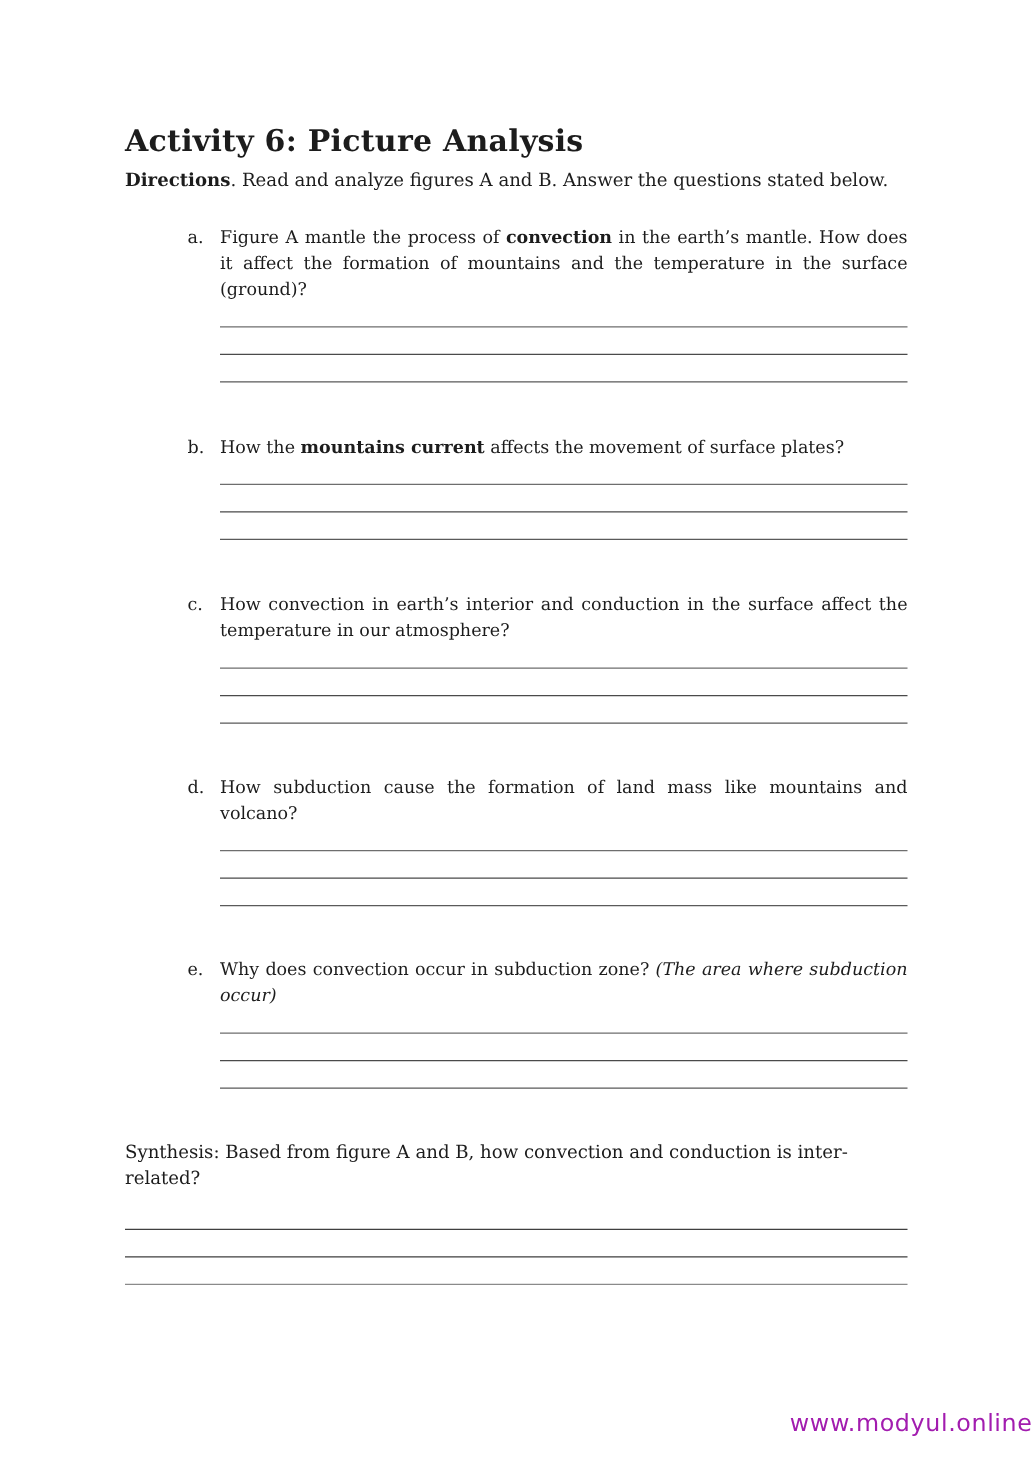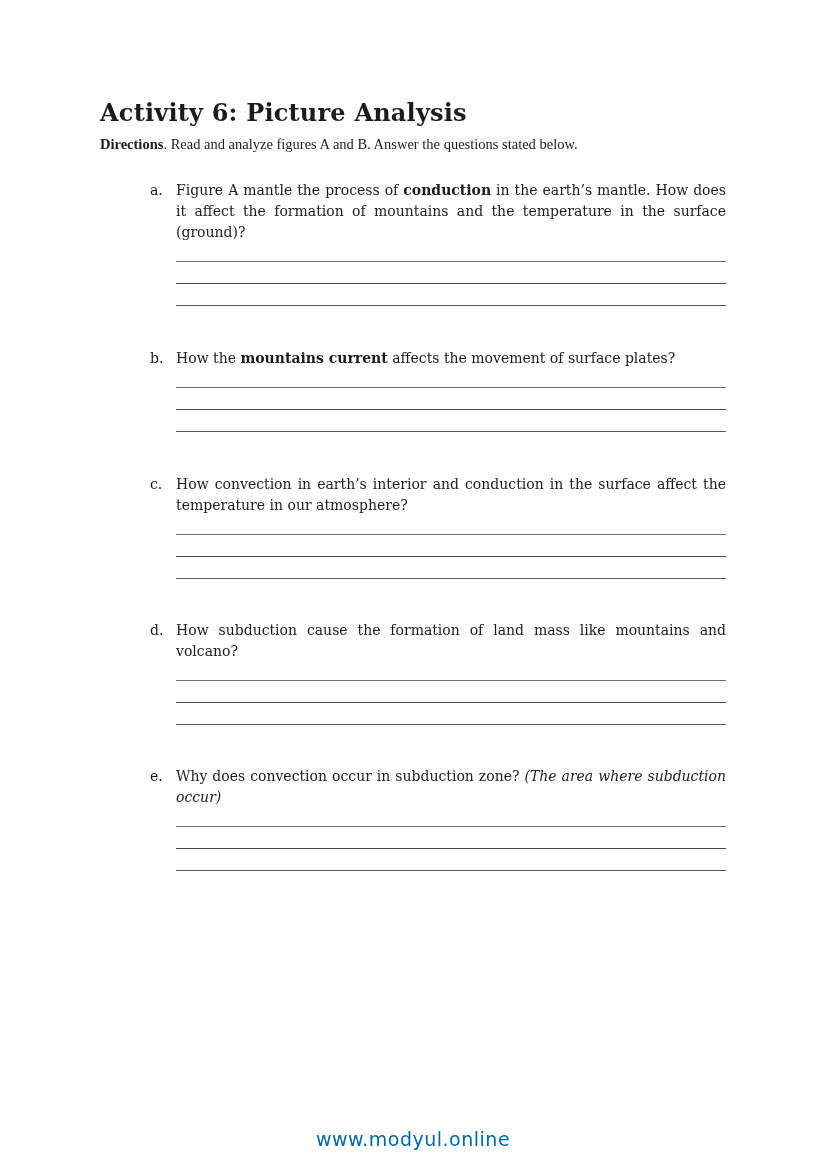--- a/index.html
+++ b/index.html
@@ -10,21 +10,21 @@
     font-family:"DejaVu Serif", serif;
     color:#1c1c1c;
     overflow:hidden;
   }
   .title{
     position:absolute;left:100px;top:98px;margin:0;
     font-size:24px;font-weight:bold;letter-spacing:.2px;
   }
   .directions{
     position:absolute;left:100px;top:136px;margin:0;
-    font-size:14.5px;white-space:nowrap;font-family:Liberation Serif, serif;
+    font-size:14.5px;white-space:nowrap;
   }
   .directions b{font-weight:bold;}
   .question-block{position:absolute;left:150px;width:576px;}
   .q-row{display:flex;}
   .q-letter{flex:none;width:26px;font-size:14px;line-height:21px;}
   .q-text{
     width:550px;font-size:14px;line-height:21px;
     text-align:justify;
   }
   .seg-bold{font-weight:bold;}
@@ -38,38 +38,38 @@
   .synth-lines{margin-left:0;width:626px;}
   .synth-lines .answer-line{border-bottom-color:#3f3f3f;}
   .synth-lines .answer-line:first-child{height:29px;border-bottom-color:#3f3f3f;}
   .synth-lines .answer-line:nth-child(3){border-bottom-color:#8a8a8a;}
   .page-number{
     position:absolute;left:0;top:1076px;width:826px;
     text-align:center;font-size:15px;
   }
   .watermark{
     position:absolute;left:0;top:1128px;width:826px;
-    text-align:center;font-size:19px;color:#0369a1;
+    text-align:right;font-size:19px;color:#a21caf;
     font-family:"DejaVu Sans", sans-serif;letter-spacing:.5px;
   }
 </style>
 </head>
 <body>
 
 <div class="page">
 
   <h1 class="title">Activity 6: Picture Analysis</h1>
 
   <p class="directions"><b>Directions</b><span>. Read and analyze figures A and B. Answer the questions stated below.</span></p>
 
   <div id="questions">
       <div class="question-block" style="top: 180px;">
         <div class="q-row">
           <span class="q-letter">a.</span>
-          <span class="q-text"><span>Figure A mantle the process of </span><span class="seg-bold">conduction</span><span> in the earth’s mantle. How does it affect the formation of mountains and the temperature in the surface (ground)?</span></span>
+          <span class="q-text"><span>Figure A mantle the process of </span><span class="seg-bold">convection</span><span> in the earth’s mantle. How does it affect the formation of mountains and the temperature in the surface (ground)?</span></span>
         </div>
         <div class="answer-lines">
           <div class="answer-line"></div>
           <div class="answer-line"></div>
           <div class="answer-line"></div>
         </div>
       </div>
       <div class="question-block" style="top: 348px;">
         <div class="q-row">
           <span class="q-letter">b.</span>
@@ -109,17 +109,25 @@
           <span class="q-text"><span>Why does convection occur in subduction zone? </span><span class="seg-italic">(The area where subduction occur)</span></span>
         </div>
         <div class="answer-lines">
           <div class="answer-line"></div>
           <div class="answer-line"></div>
           <div class="answer-line"></div>
         </div>
       </div>
     </div>
 
+  <div class="synthesis">
+    <p class="synthesis-text">Synthesis: Based from figure A and B, how convection and conduction is inter-related?</p>
+    <div class="answer-lines synth-lines" id="synth-lines">
+        <div class="answer-line"></div>
+        <div class="answer-line"></div>
+        <div class="answer-line"></div>
+      </div>
+  </div>
 
 
   <div class="watermark">www.modyul.online</div>
 
 </div>
 
 </body></html>

